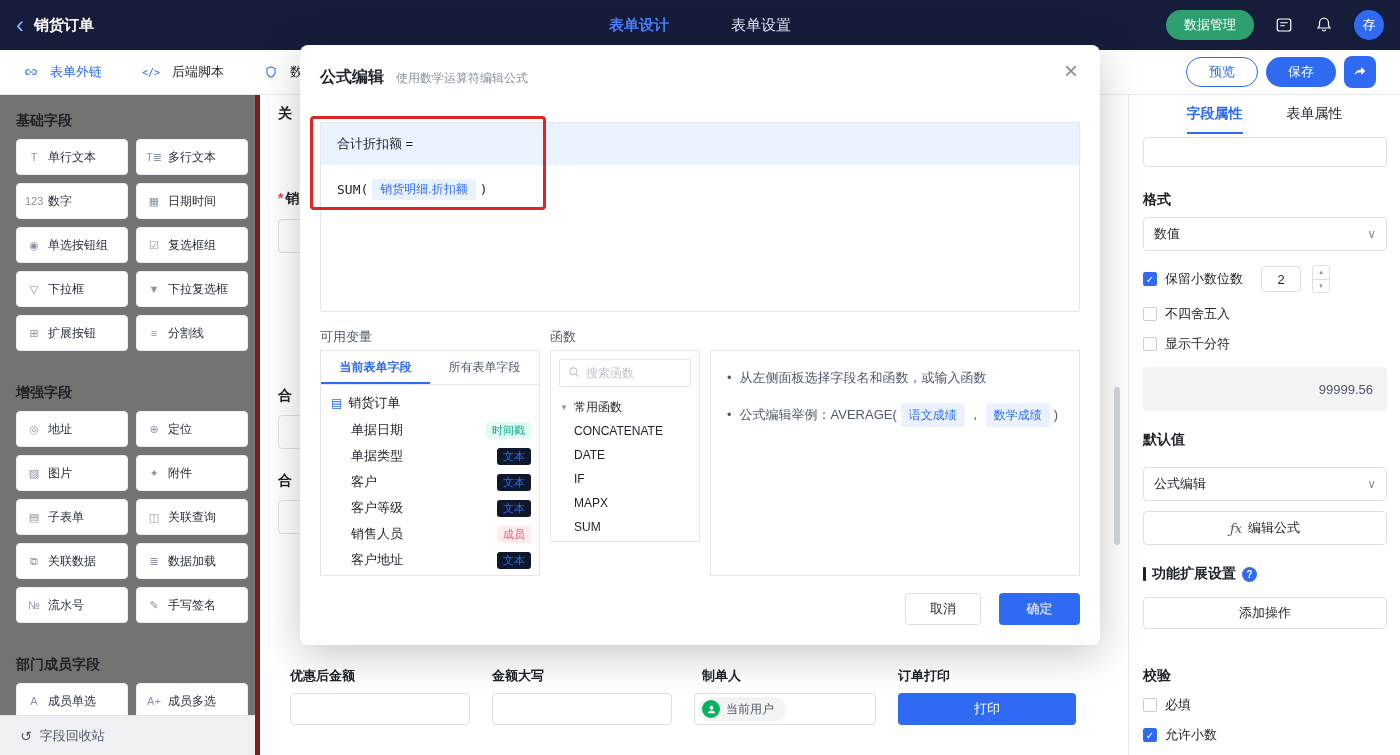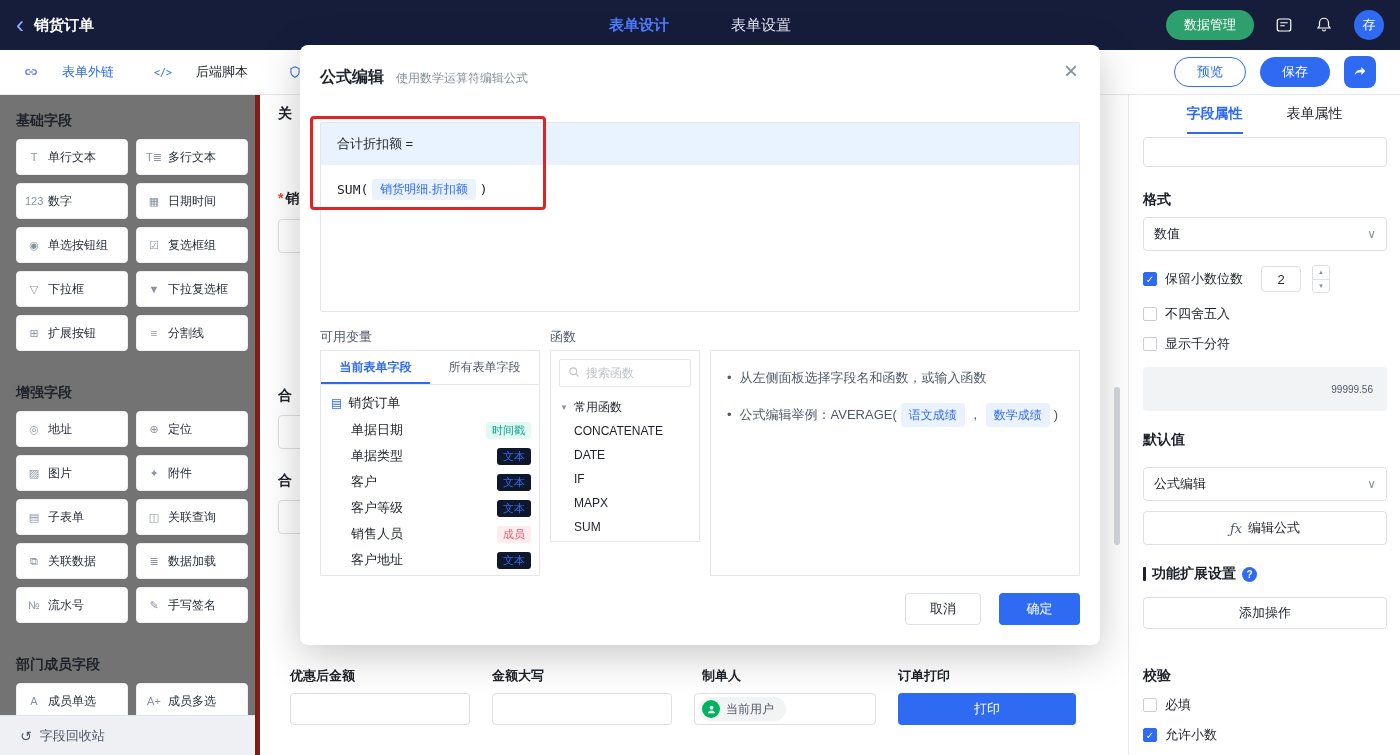--- a/index.html
+++ b/index.html
@@ -13,25 +13,25 @@
   .tb-center{position:absolute;left:50%;transform:translateX(-50%);display:flex;gap:62px;font-size:15px}
   .tb-tab{color:#dfe3f0;cursor:pointer}
   .tb-tab.active{color:#4d7dff;font-weight:bold}
   .tb-right{margin-left:auto;display:flex;align-items:center;gap:20px}
   .btn-green{height:30px;padding:0 18px;border:none;border-radius:15px;background:#2ea06e;color:#fff;font-size:13px;cursor:pointer;font-family:inherit}
   .tb-ic{width:20px;height:20px;display:flex;align-items:center;justify-content:center;cursor:pointer}
   .avatar{width:30px;height:30px;border-radius:50%;background:#2e6bf2;color:#fff;font-size:13px;display:flex;align-items:center;justify-content:center;cursor:pointer}
 
   
   .toolbar{position:absolute;left:0;top:50px;width:1400px;height:45px;background:#fff;border-bottom:1px solid #e8e9ed;display:flex;align-items:center;padding:0 24px;z-index:5}
-  .tool-tab{display:flex;gap:24px;margin-right:40px;font-size:13px;color:#1d2129;cursor:pointer}
+  .tool-tab{display:flex;gap:12px;margin-right:40px;font-size:13px;color:#1d2129;cursor:pointer}
   .tool-tab.active{color:#2e6bf2}
   .tool-ic{font-size:12px;color:#2e6bf2;display:flex;align-items:center}
   .code-ic{font-family:"DejaVu Sans Mono",monospace;font-size:10px;color:#2e6bf2}
-  .tbar-right{margin-left:auto;display:flex;align-items:center;gap:14px}
+  .tbar-right{margin-left:auto;display:flex;align-items:center;gap:8px}
   .btn-outline{height:30px;padding:0 22px;border-radius:15px;border:1px solid #2e6bf2;background:#fff;color:#2e6bf2;font-size:13px;cursor:pointer;font-family:inherit}
   .btn-primary{height:30px;padding:0 22px;border-radius:15px;border:none;background:#2e6bf2;color:#fff;font-size:13px;cursor:pointer;font-family:inherit}
   .share-btn{width:32px;height:32px;border-radius:8px;background:#2e6bf2;display:flex;align-items:center;justify-content:center;cursor:pointer;border:none}
 
   
   .sidebar{position:absolute;left:0;top:95px;width:260px;height:660px;background:#737373;border-right:5px solid #7f1d1d;z-index:4}
   .pal-title{margin:16px 0 10px 16px;font-size:14px;font-weight:bold;color:#1d2129;line-height:18px}
   .pal-title.next{margin-top:32px}
   .pal-grid{display:grid;grid-template-columns:112px 112px;gap:8px;margin-left:16px}
   .pal-item{height:36px;background:#fff;border:1px solid #eceef2;border-radius:4px;display:flex;align-items:center;padding:0 8px;font-size:12px;color:#272e3b;cursor:grab;overflow:hidden;white-space:nowrap}
@@ -61,21 +61,21 @@
   .selectbox{position:absolute;left:14px;width:244px;height:34px;border:1px solid #dcdfe6;border-radius:4px;background:#fff;display:flex;align-items:center;padding:16px 10px;font-size:13px;color:#1d2129;cursor:pointer}
   .chev{margin-left:auto;color:#86909c;font-size:12px}
   .chkrow{position:absolute;left:14px;display:flex;align-items:center;gap:8px;font-size:13px;color:#1d2129}
   .chk{width:14px;height:14px;border:1px solid #c9cdd4;border-radius:2px;background:#fff;display:inline-flex;align-items:center;justify-content:center;flex:none;cursor:pointer;font-size:10px;color:#fff}
   .chk.on{background:#2e6bf2;border-color:#2e6bf2}
   .chk.on::after{content:"✓"}
   .numbox{width:40px;height:26px;border:1px solid #dcdfe6;border-radius:4px;display:flex;align-items:center;justify-content:center;font-size:13px;margin-left:10px;background:#fff}
   .stepper{display:flex;flex-direction:column;margin-left:3px;border:1px solid #dcdfe6;border-radius:3px;overflow:hidden;background:#fff}
   .step{width:16px;height:13px;font-size:7px;line-height:12px;text-align:center;color:#86909c;cursor:pointer}
   .step + .step{border-top:1px solid #dcdfe6}
-  .preview-box{position:absolute;left:14px;width:244px;height:44px;background:#f2f3f5;border-radius:4px;display:flex;align-items:center;justify-content:flex-end;padding-right:14px;font-size:10px;color:#4e5969}
+  .preview-box{position:absolute;left:14px;width:244px;height:44px;background:#f2f3f5;border-radius:4px;display:flex;align-items:center;justify-content:flex-end;padding-right:14px;font-size:13px;color:#4e5969}
   .fx-btn{position:absolute;left:14px;width:244px;height:34px;border:1px solid #dcdfe6;border-radius:4px;background:#fff;display:flex;align-items:center;justify-content:center;gap:6px;font-size:13px;color:#1d2129;cursor:pointer;font-family:inherit}
   .fx-sym{font-style:italic;font-family:"DejaVu Serif",serif;color:#4e5969}
   .sec-head{position:absolute;left:14px;display:flex;align-items:center;gap:6px;font-size:14px;font-weight:bold;color:#1d2129}
   .sec-bar{width:3px;height:14px;background:#1d2129;border-radius:1px}
   .help-dot{width:15px;height:15px;border-radius:50%;background:#2e6bf2;color:#fff;font-size:10px;display:flex;align-items:center;justify-content:center;cursor:pointer}
   .outline-btn{position:absolute;left:14px;width:244px;height:32px;border:1px solid #dcdfe6;border-radius:4px;background:#fff;display:flex;align-items:center;justify-content:center;font-size:13px;color:#1d2129;cursor:pointer;font-family:inherit}
 
   
   .modal{position:absolute;left:300px;top:45px;width:800px;height:600px;background:#fff;border-radius:8px;box-shadow:0 10px 40px rgba(0,0,0,.22);z-index:30}
   .m-title-row{position:absolute;left:20px;top:22px;display:flex;align-items:baseline}

